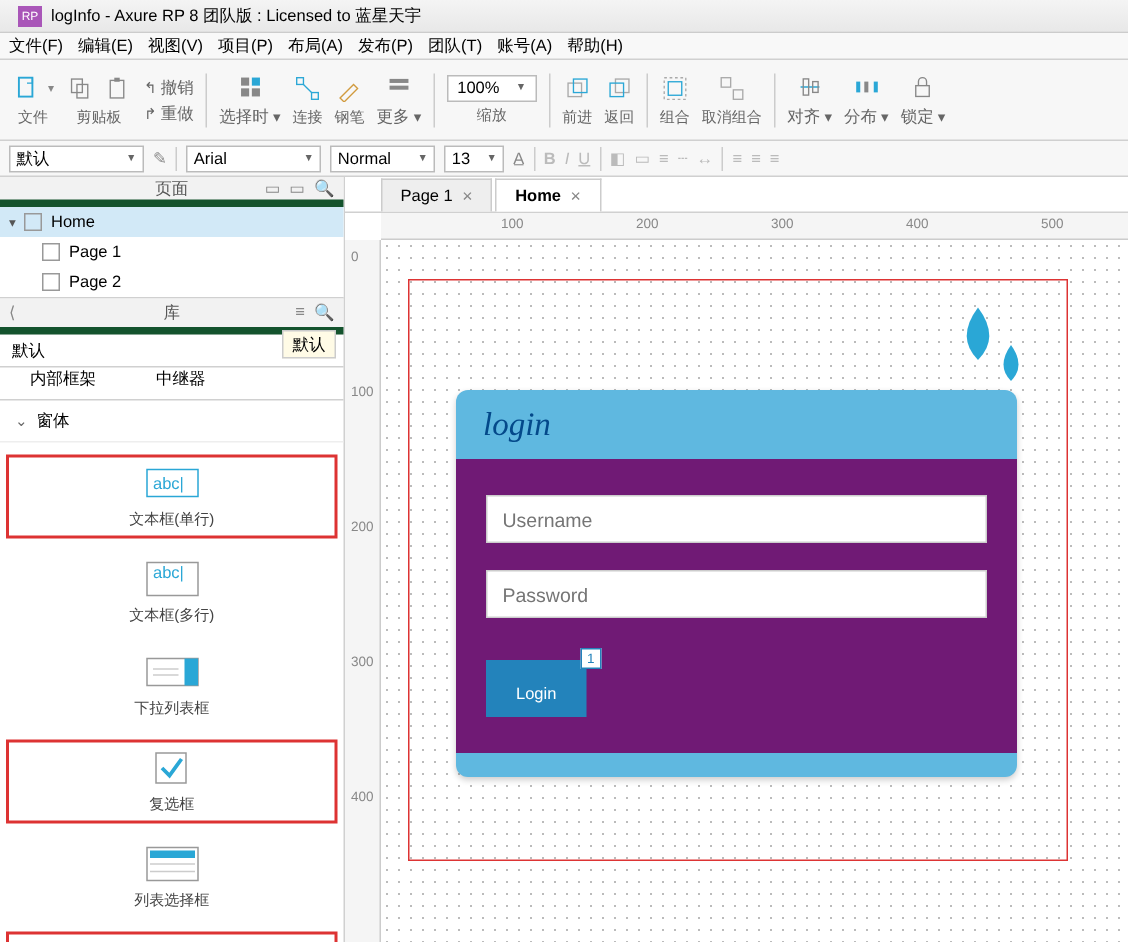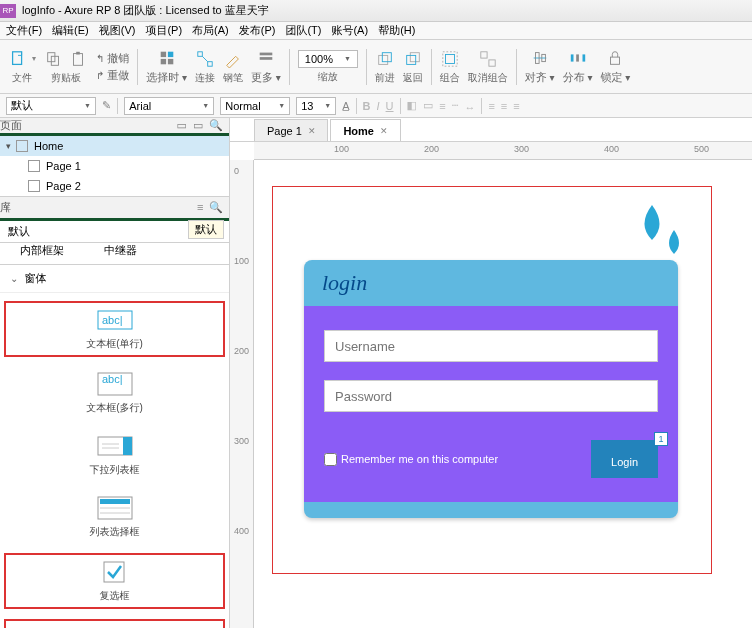--- a/index.html
+++ b/index.html
@@ -1,35 +1,35 @@
 <!DOCTYPE html>
 <html><head>
 <meta charset="utf-8">
 <style>
 *{box-sizing:border-box;margin:0;padding:0;font-family:"Microsoft YaHei",Arial,sans-serif;font-size:11px}
 body{width:752px;height:628px;background:#fff;overflow:hidden;position:relative}
-.titlebar{height:22px;background:linear-gradient(#f4f4f4,#e8e8e8);display:flex;align-items:center;padding-left:0;border-bottom:1px solid #ccc}
+.titlebar{height:22px;background:linear-gradient(#f4f4f4,#e8e8e8);display:flex;align-items:center;padding-left:12px;border-bottom:1px solid #ccc}
 .rp-badge{width:16px;height:14px;background:#a956b8;color:#fff;font-size:8px;display:flex;align-items:center;justify-content:center;margin-right:6px}
 .menubar{height:18px;background:#f8f8f8;display:flex;align-items:center;padding-left:6px;gap:10px;border-bottom:1px solid #d0d0d0}
 .menubar span{font-size:11px;cursor:pointer}
 .toolbar{height:54px;background:#f7f7f7;border-bottom:1px solid #d0d0d0;display:flex;align-items:center;padding:0 8px;gap:8px}
 .tool-group{display:flex;flex-direction:column;align-items:center;gap:2px}
 .tool-group .icons{display:flex;gap:4px;align-items:center}
 .tool-label{font-size:10px;color:#666}
 .tool-icon{width:20px;height:20px;display:flex;align-items:center;justify-content:center}
 .tool-icon svg{width:18px;height:18px}
 .divider{width:1px;height:36px;background:#ccc}
 .zoom-box{border:1px solid #bbb;background:#fff;padding:2px 6px;width:60px;display:flex;align-items:center;justify-content:space-between}
 .zoom-box::after{content:"▼";font-size:7px;color:#666}
 .formatbar{height:24px;background:#f7f7f7;border-bottom:1px solid #d0d0d0;display:flex;align-items:center;padding:0 6px;gap:6px}
 .combo{border:1px solid #bbb;background:#fff;padding:1px 4px;display:flex;align-items:center;justify-content:space-between;height:18px}
 .combo::after{content:"▼";font-size:7px;color:#666;margin-left:4px}
 .main{display:flex;height:510px}
 .leftcol{width:230px;display:flex;flex-direction:column;border-right:1px solid #d0d0d0}
-.panel-header{height:24px;background:#f2f2f2;border-bottom:3px solid #14532d;display:flex;align-items:center;position:relative;font-size:12px;color:#555}
+.panel-header{height:24px;background:#f2f2f2;border-bottom:5px solid #14532d;display:flex;align-items:center;justify-content:center;position:relative;font-size:12px;color:#555}
 .panel-header .icons-right{position:absolute;right:6px;display:flex;gap:6px;color:#888}
 .tree{flex:0 0 auto;background:#fff}
 .tree-row{height:20px;display:flex;align-items:center;padding-left:6px}
 .tree-row.sel{background:#d2e9f7}
 .tree-row .caret{width:10px;font-size:9px;color:#555}
 .page-icon{width:12px;height:12px;border:1px solid #999;margin-right:6px;display:flex;align-items:center;justify-content:center}
 .lib-panel{flex:1;display:flex;flex-direction:column;border-top:1px solid #d0d0d0}
 .lib-dropdown{height:22px;border-bottom:1px solid #d0d0d0;display:flex;align-items:center;padding:0 8px;justify-content:space-between}
 .lib-dropdown::after{content:"▾";color:#666}
 .lib-tabs{height:22px;border-bottom:1px solid #d0d0d0;display:flex;align-items:flex-start}
@@ -49,21 +49,21 @@
 .ws-ruler.v span{position:absolute;left:4px;font-size:9px;color:#888}
 .ws-tabs{height:24px;border-bottom:1px solid #d0d0d0;display:flex;align-items:flex-end;padding-left:24px}
 .ws-tab{height:22px;padding:0 12px;border:1px solid #ccc;border-bottom:none;background:#eee;display:flex;align-items:center;gap:6px;margin-right:2px;font-size:11px}
 .ws-tab.active{background:#fff}
 .ws-tab .close{font-size:9px;color:#888}
 .canvas{position:absolute;top:42px;left:24px;right:0;bottom:0;background:#fff;background-image:radial-gradient(#bbb 0.5px,transparent 0.5px);background-size:8px 8px}
 .selbox{position:absolute;border:1px solid #d33;top:26px;left:18px;width:440px;height:388px}
 .drops{position:absolute;top:40px;right:60px}
 .loginbox{position:absolute;top:100px;left:50px;width:374px;height:258px;background:#5fb8e0;border-radius:8px;box-shadow:0 2px 4px rgba(0,0,0,.2)}
 .loginbox .title{color:#04498a;font-style:italic;font-family:serif;font-size:22px;padding:10px 18px}
-.loginbox .body{background:#8b5cf6;margin:0;padding:24px 20px}
+.loginbox .body{background:#701a75;margin:0;padding:24px 20px}
 .loginbox input[type=text]{width:100%;height:32px;border:1px solid #ccc;padding:0 10px;margin-bottom:18px;font-size:13px}
 .loginrow{display:flex;align-items:center;justify-content:space-between;margin-top:10px}
 .loginrow label{color:#fff;font-size:12px;display:flex;align-items:center;gap:4px}
 .loginbtn{background:#2383bb;color:#fff;font-size:22px;padding:6px 20px;border:none;position:relative}
 .loginbtn .badge{position:absolute;top:-8px;right:-10px;width:14px;height:14px;border:1px solid #2383bb;background:#fff;color:#2383bb;font-size:9px;display:flex;align-items:center;justify-content:center}
 .tooltip{position:absolute;top:220px;left:188px;background:#fffbe6;border:1px solid #ccc;padding:1px 6px;font-size:11px;z-index:5}
 </style>
 </head>
 <body>
 
@@ -335,39 +335,39 @@
             <div class="w-icon">
               <svg width="36" height="20">
                 <rect x="1" y="1" width="34" height="18" fill="none" stroke="#999"></rect>
                 <rect x="26" y="1" width="9" height="18" fill="#2aa7d6"></rect>
                 <line x1="5" y1="8" x2="22" y2="8" stroke="#ccc"></line>
                 <line x1="5" y1="12" x2="22" y2="12" stroke="#ccc"></line>
               </svg>
             </div>
             <span class="w-label">下拉列表框</span>
           </div>
+        <div class="widget boxed">
+            <div class="w-icon">
+              <svg width="30" height="24">
+                <rect x="4" y="2" width="20" height="20" fill="none" stroke="#999"></rect>
+                <path d="M8 12 L13 17 L21 6" fill="none" stroke="#2aa7d6" stroke-width="2.5"></path>
+              </svg>
+            </div>
+            <span class="w-label">复选框</span>
+          </div>
         <div class="widget">
             <div class="w-icon">
               <svg width="36" height="24">
                 <rect x="1" y="1" width="34" height="22" fill="none" stroke="#999"></rect>
                 <rect x="3" y="3" width="30" height="5" fill="#2aa7d6"></rect>
                 <line x1="3" y1="12" x2="33" y2="12" stroke="#ccc"></line>
                 <line x1="3" y1="17" x2="33" y2="17" stroke="#ccc"></line>
               </svg>
             </div>
             <span class="w-label">列表选择框</span>
-          </div>
-        <div class="widget boxed">
-            <div class="w-icon">
-              <svg width="30" height="24">
-                <rect x="4" y="2" width="20" height="20" fill="none" stroke="#999"></rect>
-                <path d="M8 12 L13 17 L21 6" fill="none" stroke="#2aa7d6" stroke-width="2.5"></path>
-              </svg>
-            </div>
-            <span class="w-label">复选框</span>
           </div>
         <div class="widget boxed">
             <div class="w-icon">
               <svg width="40" height="20">
                 <rect x="1" y="1" width="38" height="16" rx="3" fill="none" stroke="#999"></rect>
                 <text x="7" y="12" font-size="7" fill="#888">SUBMIT</text>
               </svg>
             </div>
             <span class="w-label">HTML按钮</span>
           </div>
@@ -410,23 +410,19 @@
             <path d="M20 5 Q35 25 20 40 Q5 25 20 5 Z" fill="#2aa7d6"></path>
             <path d="M42 30 Q52 44 42 54 Q32 44 42 30 Z" fill="#2aa7d6"></path>
           </svg>
       </div>
       <div class="loginbox">
         <div class="title">login</div>
         <div class="body">
           <input type="text" placeholder="Username" style="">
           <input type="text" placeholder="Password" style="">
           <div class="loginrow">
-            <label>
-                <input type="checkbox" style=""> 
-                <span>Remember me on this computer</span>
-              </label>
             <button class="loginbtn"><span>Login</span><span class="badge">1</span></button>
           </div>
         </div>
       </div>
     </div>
   </div>
 </div>
 
 </body></html>

